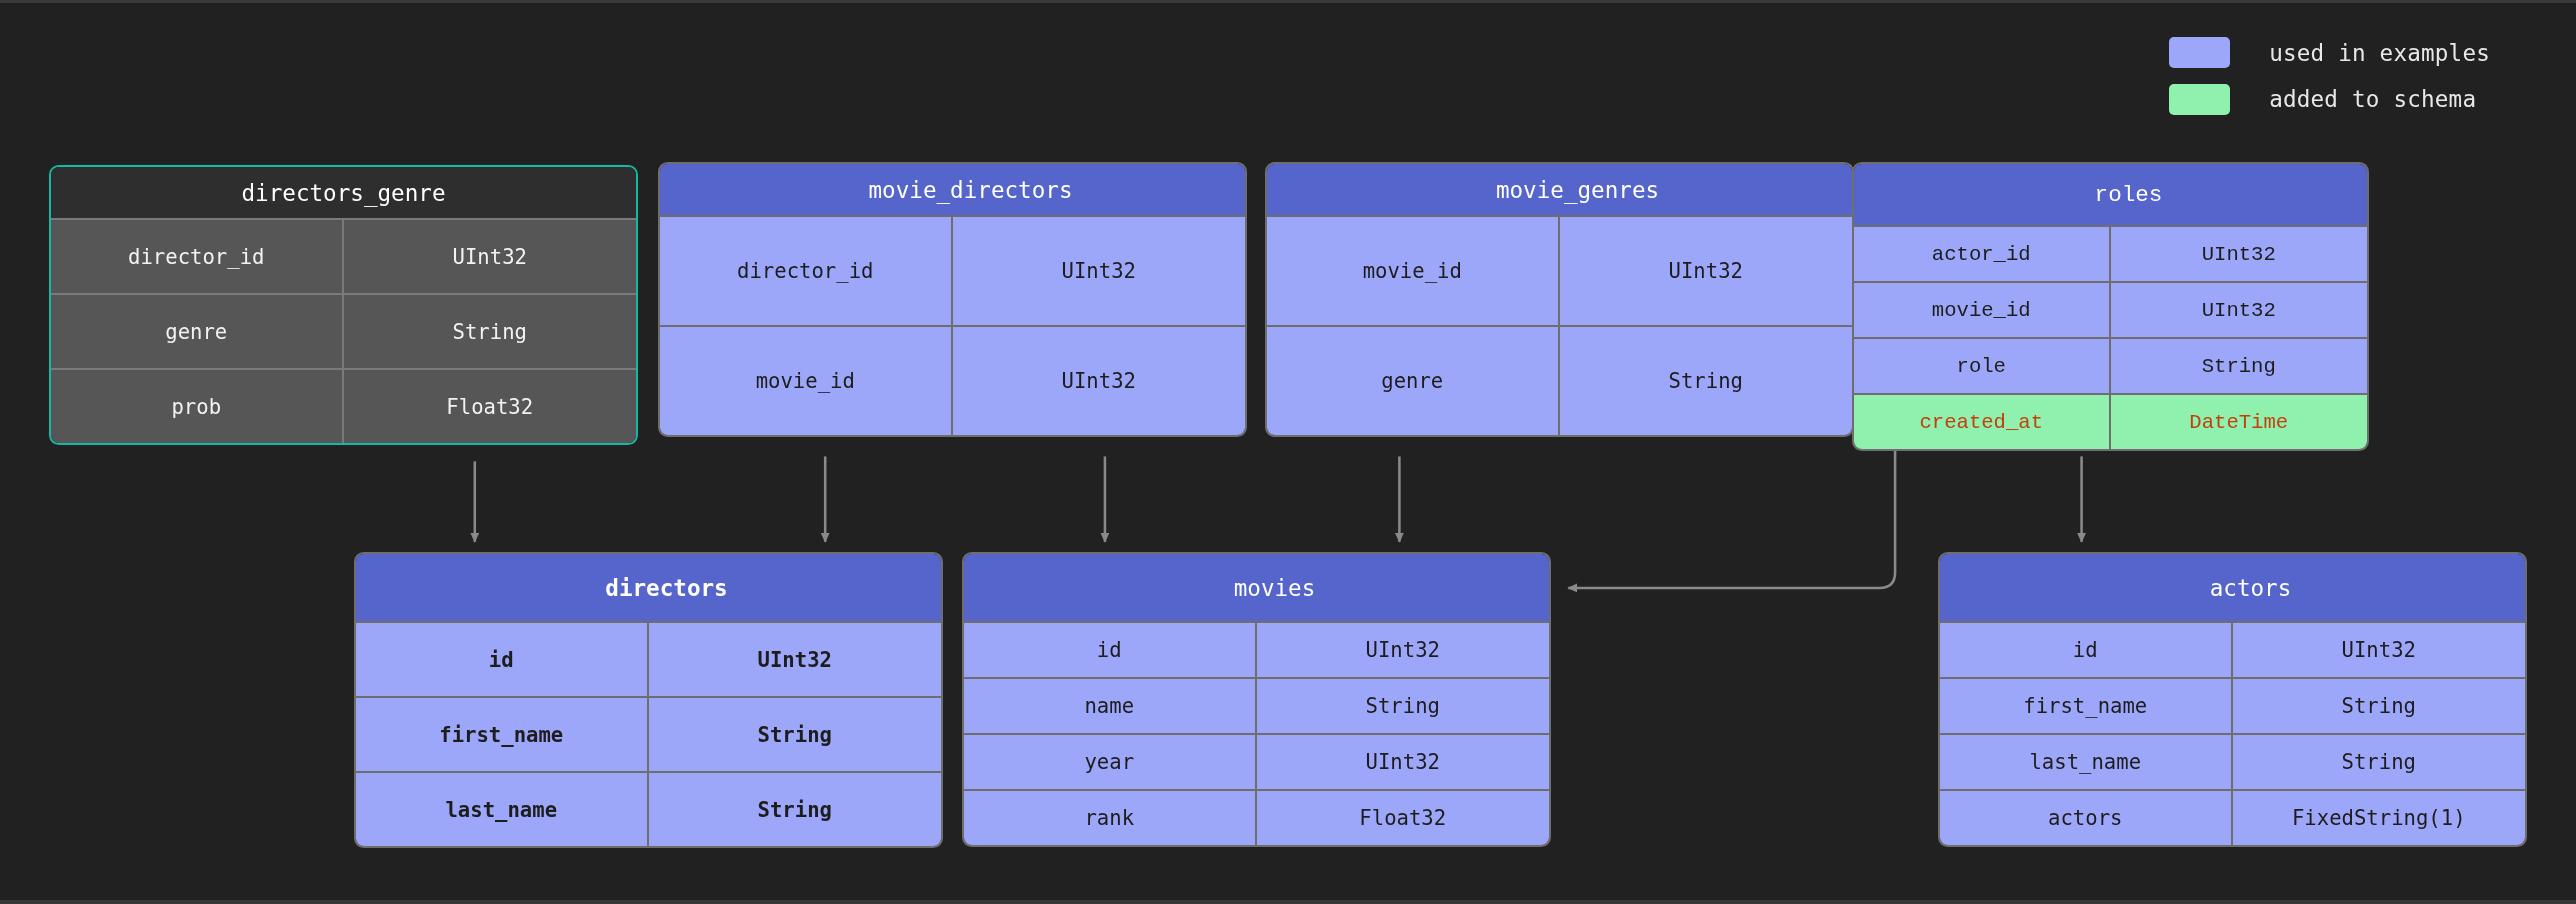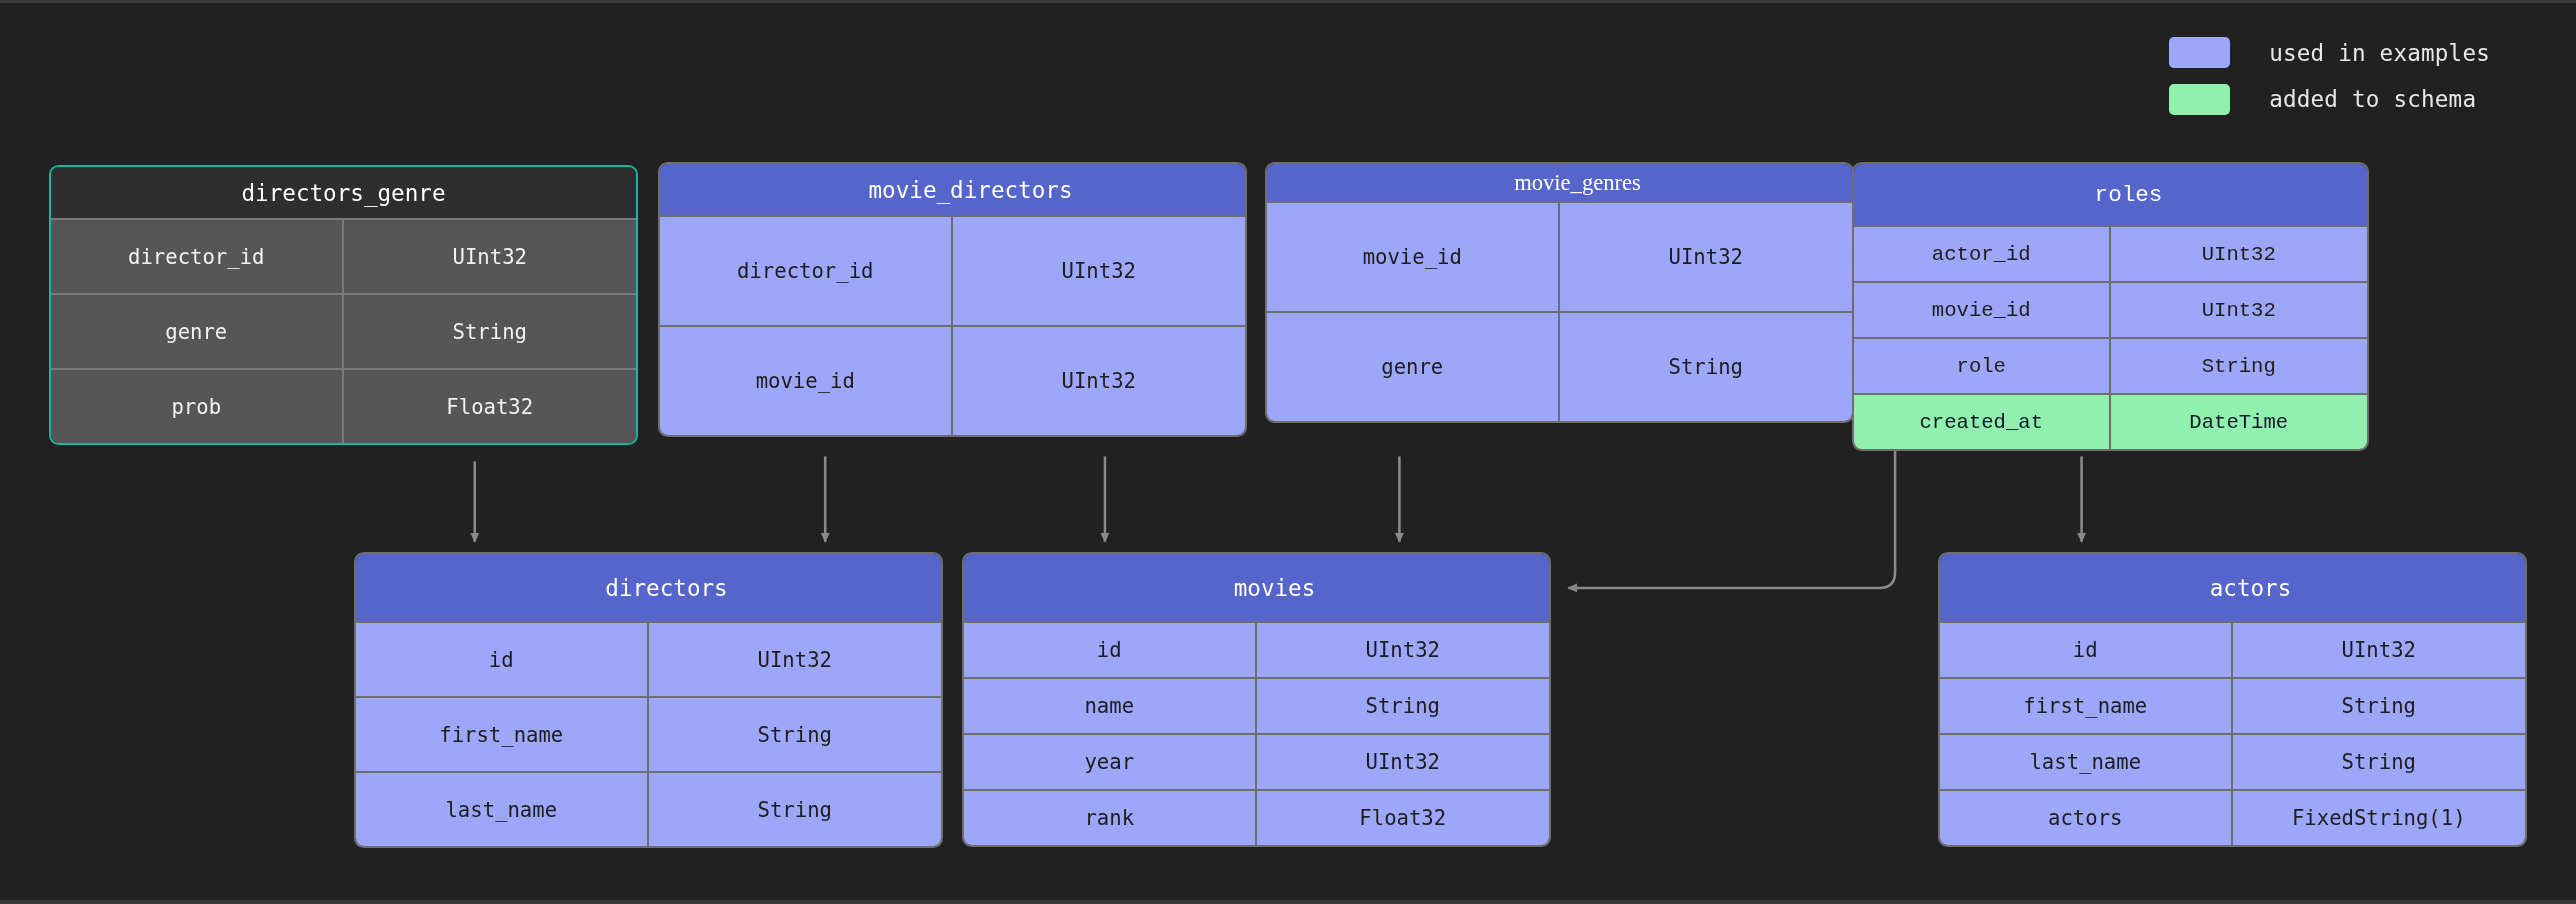--- a/index.html
+++ b/index.html
@@ -95,21 +95,21 @@
     flex: 1 1 50%;
     text-align: center;
   }
   .cell.name { border-right: 2px solid #6e6e6e; }
 
   
   .tbl.blue { border: 2px solid #6e6e6e; }
   .tbl.blue .tbl-head { background: #5565cb; padding-left: 36px; }
   .tbl.blue .row { border-top: 2px solid #6e6e6e; }
   .tbl.blue .cell { background: #9da7f9; color: #1d1d1d; }
-  .tbl.blue .row.added .cell { background: #90f0ad; color: #0f172a; }
+  .tbl.blue .row.added .cell { background: #90f0ad; color: #c2410c; }
 
   
   .tbl.gray { border: 2px solid #14b8a6; }
   .tbl.gray .tbl-head { background: #2e2e2e; }
   .tbl.gray .row { border-top: 2px solid #7a7a7a; }
   .tbl.gray .cell { background: #565656; color: #f2f2f2; }
   .tbl.gray .cell.name { border-right: 2px solid #7a7a7a; }
 
   
   #edges {
@@ -179,21 +179,21 @@
         <div class="cell type">UInt32</div>
       </div>
       <div class="row" style="height:110px;">
         <div class="cell name">movie_id</div>
         <div class="cell type">UInt32</div>
       </div>
     </div>
   </div>
 
   <div class="tbl blue" style="left:1265px; top:162px; width:589px;">
-    <div class="tbl-head" style="height:37px;font-family:Liberation Serif, serif;">movie_genres</div>
+    <div class="tbl-head" style="height:51px;">movie_genres</div>
     <div class="tbl-body">
       <div class="row" style="height:110px;">
         <div class="cell name">movie_id</div>
         <div class="cell type">UInt32</div>
       </div>
       <div class="row" style="height:110px;">
         <div class="cell name">genre</div>
         <div class="cell type">String</div>
       </div>
     </div>
@@ -214,21 +214,21 @@
         <div class="cell name">role</div>
         <div class="cell type">String</div>
       </div>
       <div class="row added" style="height:56px;">
         <div class="cell name">created_at</div>
         <div class="cell type">DateTime</div>
       </div>
     </div>
   </div>
 
-  <div class="tbl blue" style="left:354px; top:552px; width:589px;">
+  <div class="tbl blue" style="left:354px; top:552px; width:589px;font-weight:bold;">
     <div class="tbl-head" style="height:67px;">directors</div>
     <div class="tbl-body">
       <div class="row" style="height:75px;">
         <div class="cell name">id</div>
         <div class="cell type">UInt32</div>
       </div>
       <div class="row" style="height:75px;">
         <div class="cell name">first_name</div>
         <div class="cell type">String</div>
       </div>

